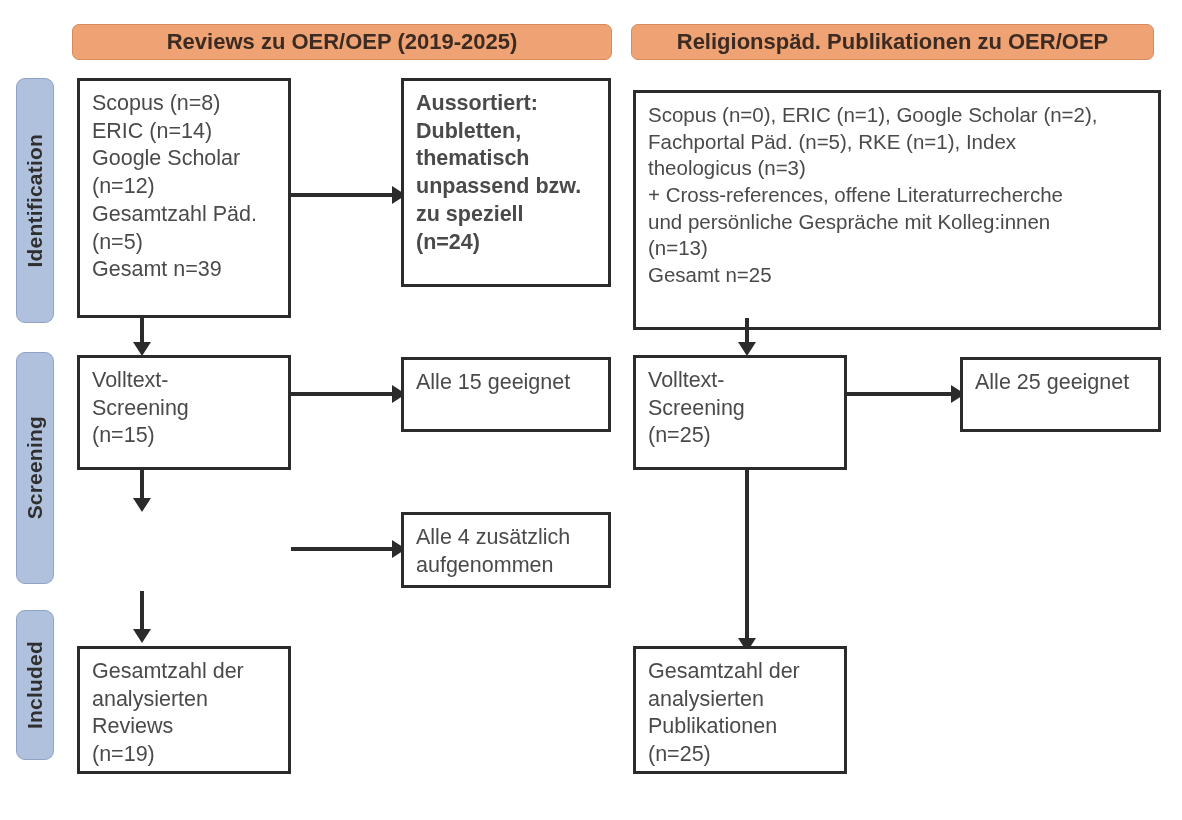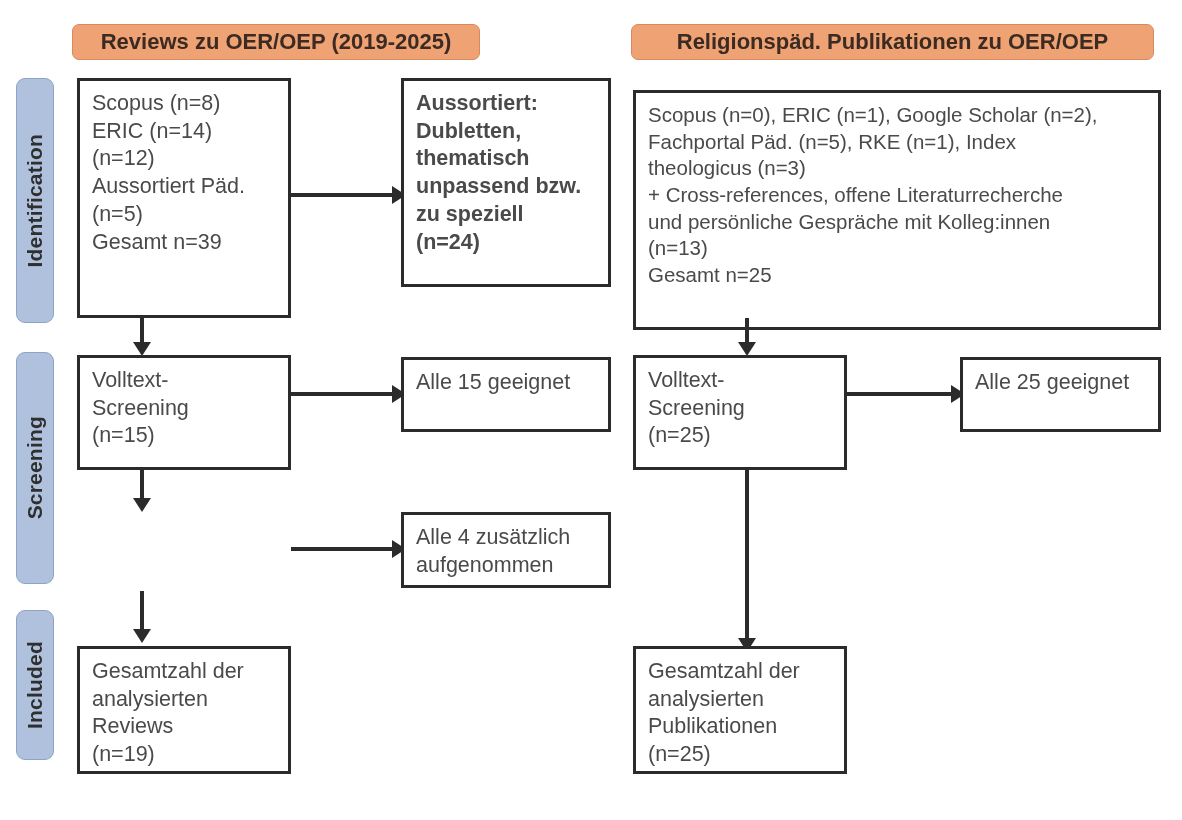--- a/index.html
+++ b/index.html
@@ -108,33 +108,34 @@
   </div>
 
   <div class="stage-bar" style="left:16px; top:352px; width:38px; height:232px;">
     <span class="stage-label">Screening</span>
   </div>
 
   <div class="stage-bar" style="left:16px; top:610px; width:38px; height:150px;">
     <span class="stage-label">Included</span>
   </div>
 
-  <div class="col-header" style="left:72px; top:24px; width:408px; height:36px;">
+  <div class="col-header" style="left:72px; top:24px; width:540px; height:36px;">
     <span>Reviews zu OER/OEP (2019-2025)</span>
   </div>
 
   <div class="col-header" style="left:631px; top:24px; width:523px; height:36px;justify-content:center;">
     <span>Religionspäd. Publikationen zu OER/OEP</span>
   </div>
 
   <div class="node" style="left:77px; top:78px; width:214px; height:240px;">
     <span class="line">Scopus (n=8)</span>
     <span class="line">ERIC (n=14)</span>
+    <span class="line">Google Scholar</span>
     <span class="line">(n=12)</span>
-    <span class="line">Aussortiert Päd.</span>
+    <span class="line">Gesamtzahl Päd.</span>
     <span class="line">(n=5)</span>
     <span class="line">Gesamt n=39</span>
   </div>
 
   <div class="hline" style="left:291px; top:193px; width:104px;"></div>
   <div class="arrow-right" style="left:392px; top:186px;"></div>
 
   <div class="node" style="left:401px; top:78px; width:210px; height:209px;font-weight:bold;">
     <span class="line">Aussortiert:</span>
     <span class="line">Dubletten,</span>

